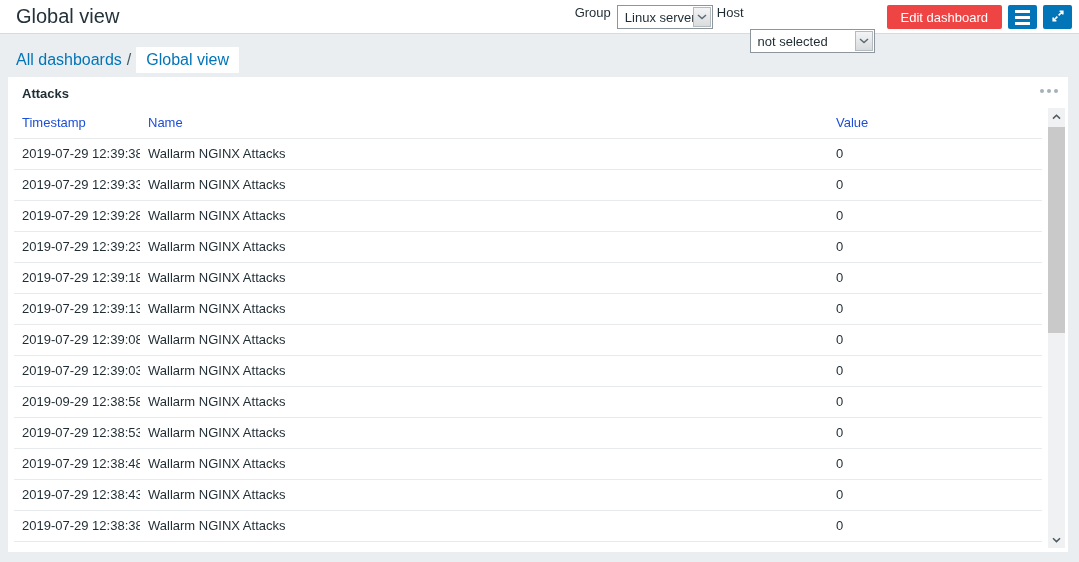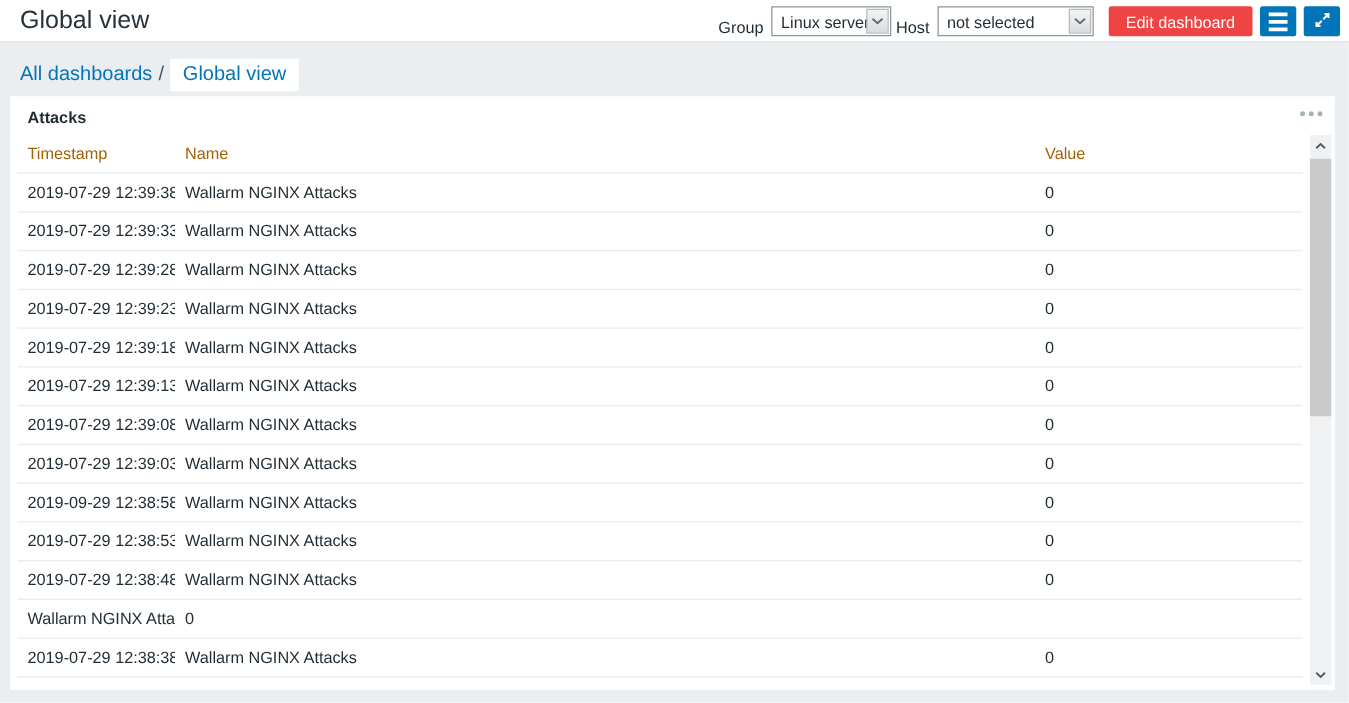--- a/index.html
+++ b/index.html
@@ -17,21 +17,21 @@
     position: absolute; top: 0; left: 0; right: 0; height: 34px;
     background: #ffffff; border-bottom: 1px solid #d6dbde;
     display: flex; align-items: center;
   }
   .page-title {
     position: absolute; left: 16px; top: 5px;
     font-size: 20px; font-weight: 400; color: #24323b;
   }
   .topbar-controls {
     position: absolute; right: 7px; top: 5px; height: 24px;
-    display: flex; align-items: flex-end; gap: 4px;
+    display: flex; align-items: flex-start; gap: 4px;
   }
   .ctl-label { font-size: 13px; color: #1f2c33; margin-right: 2px; }
   .select {
     position: relative; height: 24px; background: #fff;
     border: 1px solid #8d969c; display: flex; align-items: center;
     font-size: 13px; color: #1f2c33; padding-left: 7px; cursor: pointer;
   }
   .select-group { width: 96px; }
   .select-host  { width: 125px; margin-right: 8px; margin-top: 24px; }
   .select-arrowbox {
@@ -82,21 +82,21 @@
 
   .tablewrap { position: absolute; left: 6px; right: 26px; top: 31px; }
   .trow {
     display: grid; grid-template-columns: 126px 688px 214px;
     height: 31px; border-bottom: 1px solid #e8ebed;
   }
   .trow > span {
     padding-left: 8px; line-height: 30px; font-size: 13px;
     white-space: nowrap; overflow: hidden;
   }
-  .thead > span { color: #a16207; }
+  .thead > span { color: #1d4ed8; }
   .tbody .trow > span { color: #1f2c33; }
 
   
   .scrollbar {
     position: absolute; right: 3px; top: 31px; width: 17px; height: 440px;
     background: #f0f1f2; cursor: pointer;
   }
   .sb-btn {
     position: absolute; left: 0; width: 17px; height: 17px;
     display: flex; align-items: center; justify-content: center;
@@ -224,20 +224,21 @@
           <span>2019-07-29 12:38:53</span>
           <span>Wallarm NGINX Attacks</span>
           <span>0</span>
         </div>
         <div class="trow">
           <span>2019-07-29 12:38:48</span>
           <span>Wallarm NGINX Attacks</span>
           <span>0</span>
         </div>
         <div class="trow">
+          <span>2019-07-29 12:38:43</span>
           <span>Wallarm NGINX Attacks</span>
           <span>0</span>
         </div>
         <div class="trow">
           <span>2019-07-29 12:38:38</span>
           <span>Wallarm NGINX Attacks</span>
           <span>0</span>
         </div>
       </div>
     </div>

